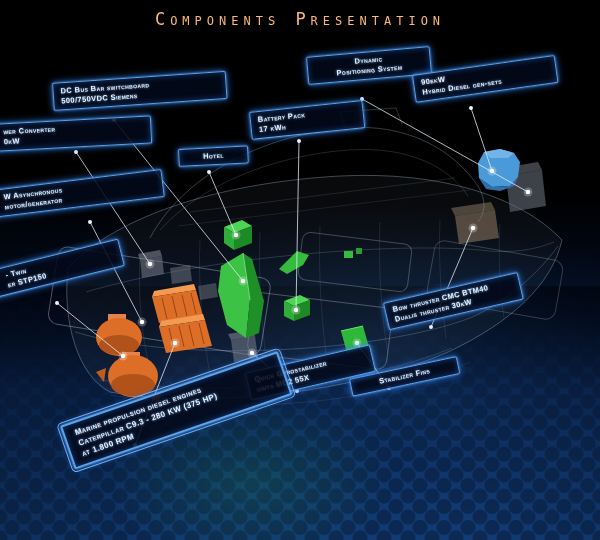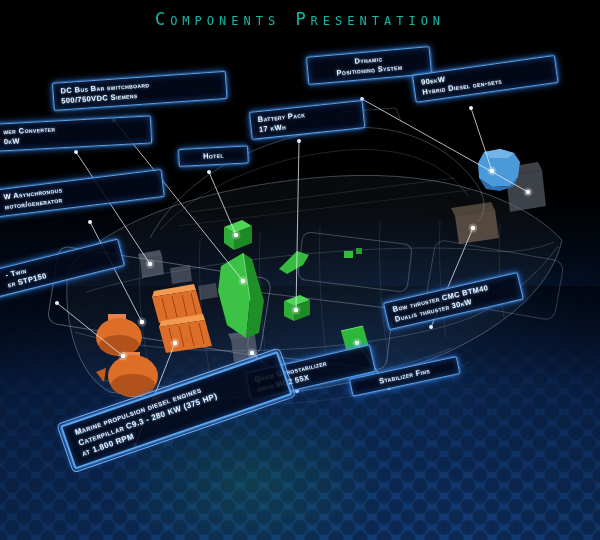--- a/index.html
+++ b/index.html
@@ -17,21 +17,21 @@
       background-size:24px 21px;background-position:0 0,12px 10.5px;}
   .hexfade{position:absolute;left:0;right:0;top:53%;height:100px;
       background:linear-gradient(180deg,rgba(0,3,10,0.75),rgba(0,3,10,0));}
   .glow-green{position:absolute;left:110px;top:395px;width:280px;height:175px;
       background:radial-gradient(closest-side,rgba(35,150,95,0.22),transparent);}
   .glow-teal{position:absolute;left:150px;top:200px;width:440px;height:270px;
       background:radial-gradient(closest-side,rgba(45,115,175,0.10),transparent);}
   svg.diagram{position:absolute;left:0;top:0;}
   .title{position:absolute;top:9px;left:0;right:0;text-align:center;
       font-family:"DejaVu Sans Mono",monospace;font-size:17px;letter-spacing:5px;
-      font-variant:small-caps;color:#14b8a6;}
+      font-variant:small-caps;color:#fdba74;}
   #label-layer{position:absolute;inset:0;}
   .label{position:absolute;background:rgba(3,9,26,0.88);
       border:1.5px solid #5aa5ec;border-radius:2px;
       box-shadow:0 0 7px rgba(45,125,235,0.9),0 0 2px rgba(130,185,255,0.9),inset 0 0 6px rgba(45,125,235,0.45);
       color:#e8f3ff;font-size:7.5px;font-weight:bold;font-variant:small-caps;
       letter-spacing:.4px;line-height:1.35;padding:3px 7px;white-space:nowrap;
       transform-origin:left top;text-shadow:0 0 3px rgba(130,190,255,.95);}
   .label-center{text-align:center;}
   .label-double{font-size:8px;padding:5px 10px;border-width:2px;
       outline:1px solid rgba(130,185,250,.9);outline-offset:2.5px;}

